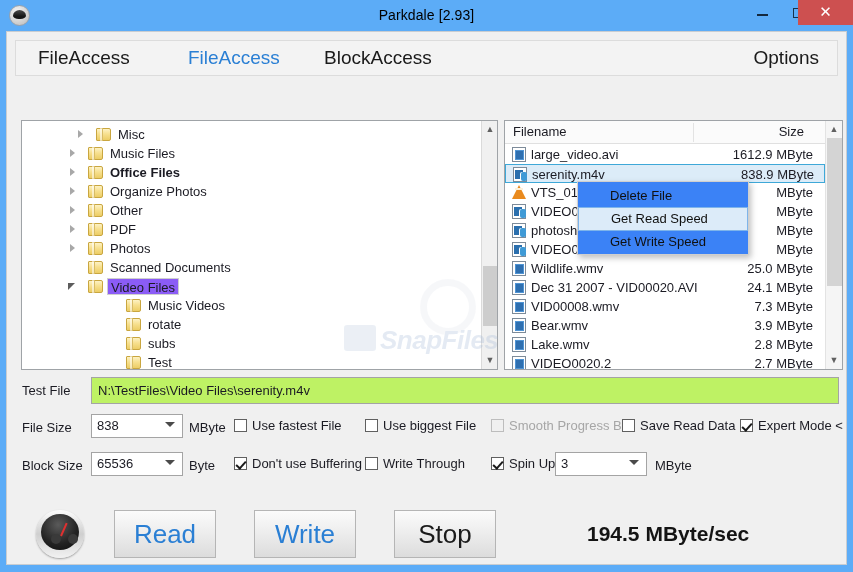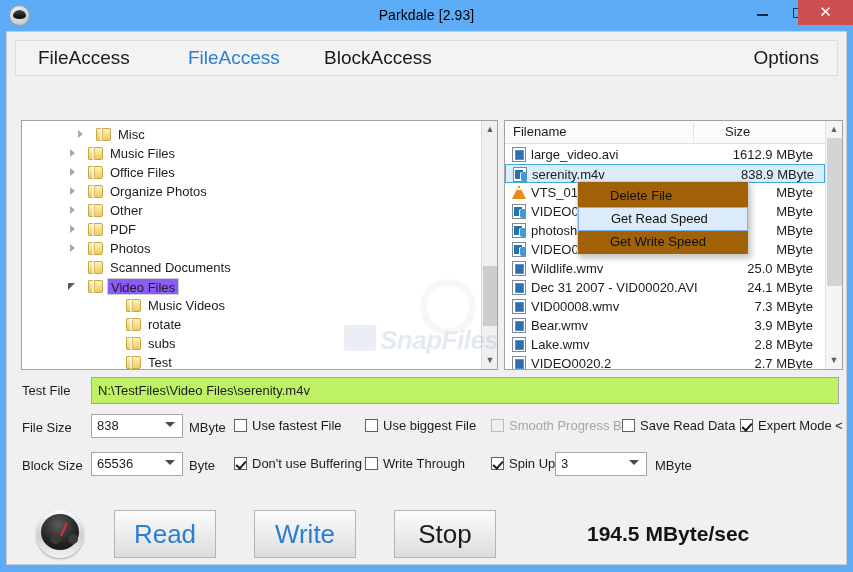--- a/index.html
+++ b/index.html
@@ -249,21 +249,21 @@
     box-sizing: border-box;
   }
   .lh-name, .lh-size {
     position: absolute;
     top: 0; height: 22px; line-height: 22px;
     font-size: 13px;
     color: #1b1b23;
     cursor: default;
   }
   .lh-name { left: 8px; }
-  .lh-size { left: 220px; width: 86px; }
+  .lh-size { left: 213px; width: 86px; text-align: right; }
   .lh-sep {
     position: absolute;
     left: 188px; top: 2px;
     width: 1px; height: 19px;
     background: #e3e3e3;
   }
   .frow {
     position: absolute;
     left: 0;
     width: 320px; height: 19px;
@@ -392,21 +392,21 @@
     width: 32px; height: 26px;
     background: #b8c8de;
     border-radius: 3px;
   }
 
   
   .ctxmenu {
     position: absolute;
     left: 570px; top: 149px;
     width: 172px; height: 74px;
-    background: #a16207;
+    background: #3b82f6;
     border: 1px solid #cfcfcf;
     box-sizing: border-box;
     box-shadow: 2px 3px 6px rgba(0,0,0,.25);
     z-index: 40;
   }
   .ctxitem {
     position: absolute;
     left: 0;
     width: 170px; height: 24px;
     line-height: 24px;
@@ -590,21 +590,21 @@
           <div class="tree-row" style="top: 4px; position: absolute; left: 8px; width: 460px;">
             <span class="tw tw-collapsed" style="left: 44px;"></span>
             <span class="folder" style="left: 66px;"></span>
             <span class="tree-label" style="left: 88px;">Misc</span>
           </div>
           <div class="tree-row" style="top: 23px; position: absolute; left: 0px; width: 460px;">
             <span class="tw tw-collapsed" style="left: 44px;"></span>
             <span class="folder" style="left: 66px;"></span>
             <span class="tree-label" style="left: 88px;">Music Files</span>
           </div>
-          <div class="tree-row" style="top: 42px; position: absolute; left: 0px; width: 460px;">
+          <div class="tree-row" style="top: 42px; position: absolute; left: 0px; width: 460px; font-weight: bold;">
             <span class="tw tw-collapsed" style="left: 44px;"></span>
             <span class="folder" style="left: 66px;"></span>
             <span class="tree-label" style="left: 88px;">Office Files</span>
           </div>
           <div class="tree-row" style="top: 61px; position: absolute; left: 0px; width: 460px;">
             <span class="tw tw-collapsed" style="left: 44px;"></span>
             <span class="folder" style="left: 66px;"></span>
             <span class="tree-label" style="left: 88px;">Organize Photos</span>
           </div>
           <div class="tree-row" style="top: 80px; position: absolute; left: 0px; width: 460px;">

